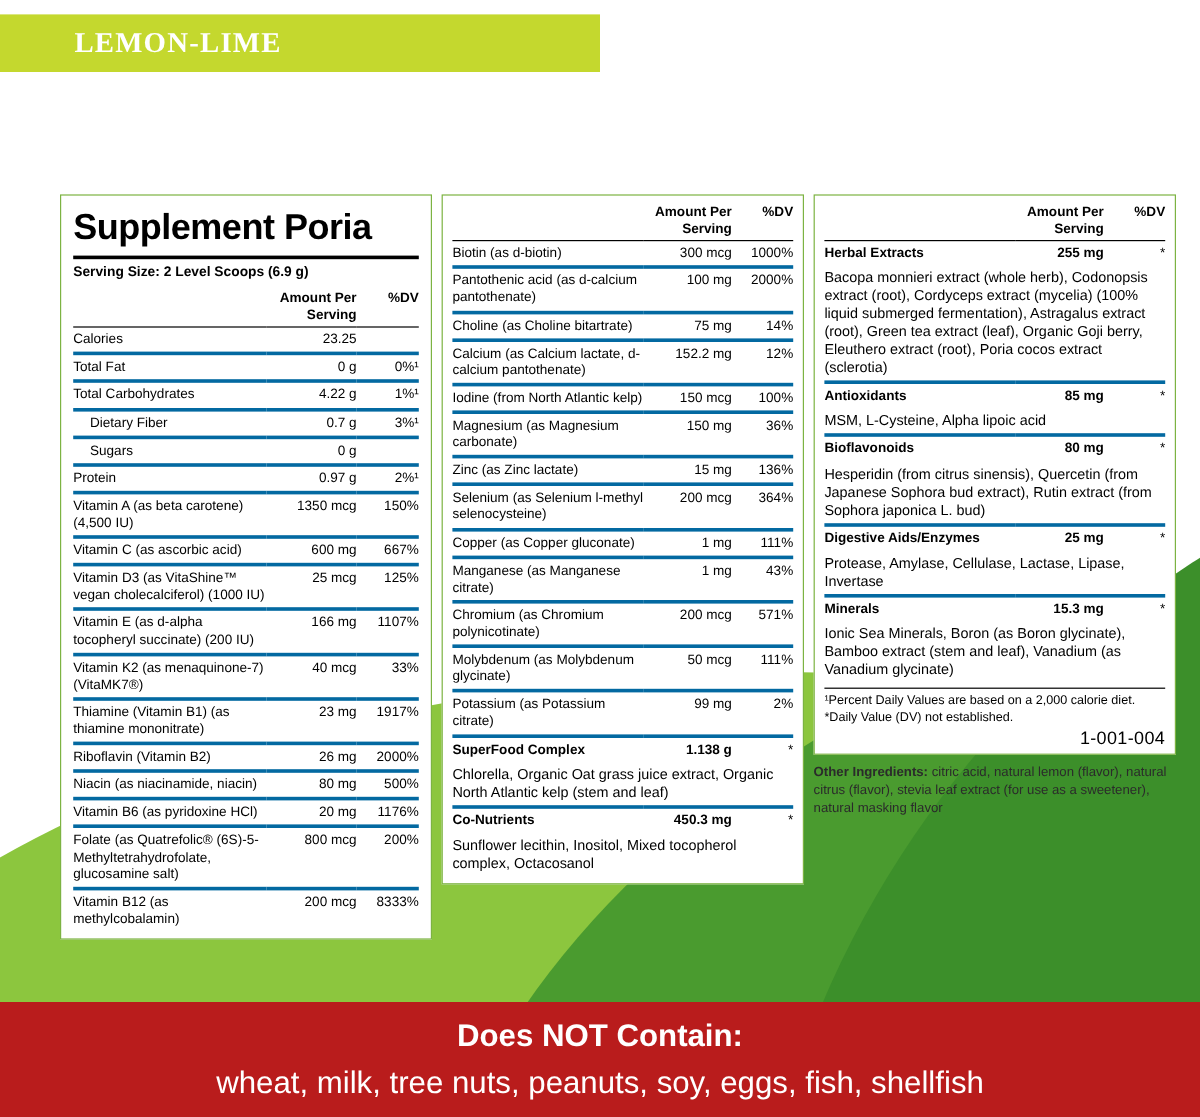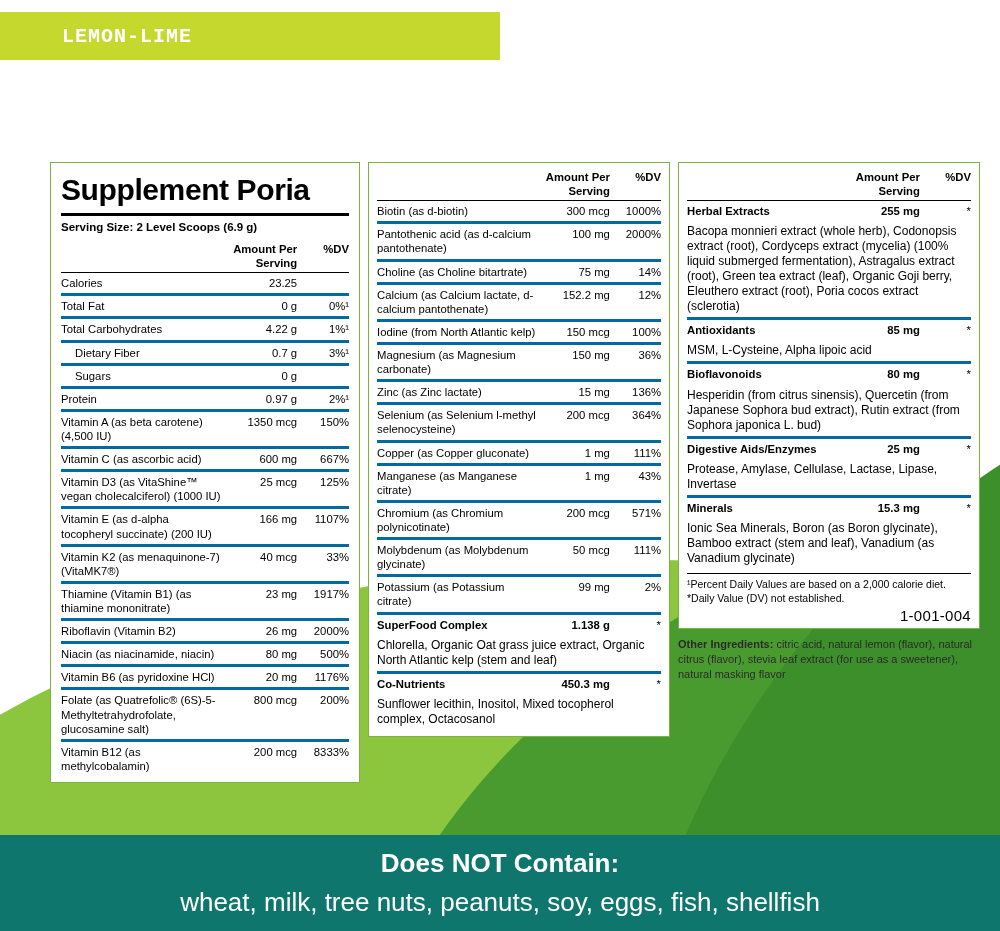--- a/index.html
+++ b/index.html
@@ -56,33 +56,33 @@
     position: absolute;
     left: 0; top: 12px;
     width: 500px; height: 48px;
     background: #c4d82e;
     z-index: 5;
     display: flex;
     align-items: center;
   }
   .header-banner .flavor {
     margin-left: 62px;
-    font-size: 20px;
+    font-size: 24px;
     font-weight: bold;
     letter-spacing: 1px;
     color: #ffffff;
-    font-family: Liberation Mono, monospace;
+    font-family: Liberation Serif, serif;
   }
 
   
   .footer-banner {
     position: absolute;
     left: 0; bottom: 0;
     width: 1000px; height: 96px;
-    background: #0f766e;
+    background: #b91c1c;
     z-index: 5;
     text-align: center;
     color: #ffffff;
   }
   .footer-banner .fline1 {
     font-size: 26px;
     font-weight: bold;
     margin-top: 13px;
     font-family: "Liberation Sans", sans-serif;
   }

